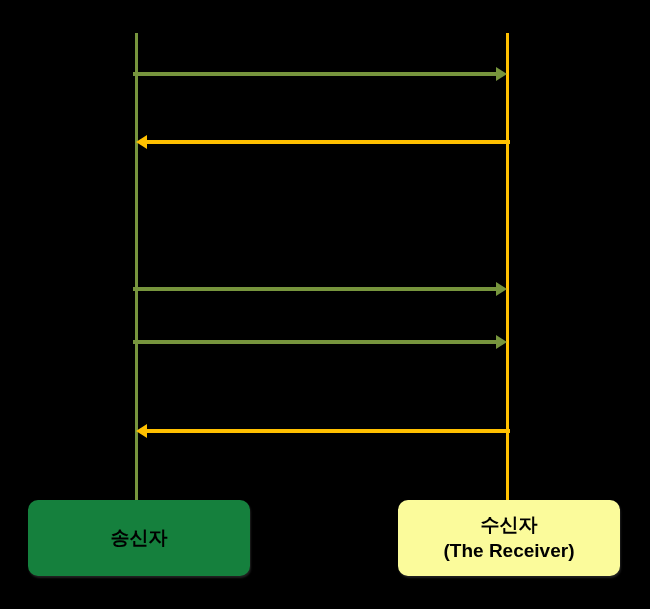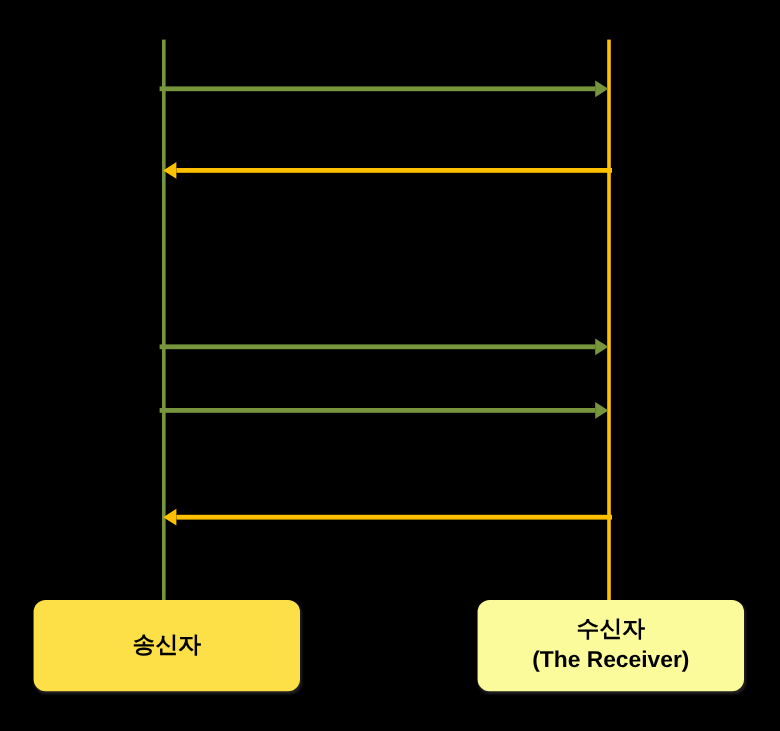--- a/index.html
+++ b/index.html
@@ -66,21 +66,21 @@
       <div class="arrow-shaft" style="top: 140px; background: rgb(255, 192, 0); left: 147px; width: 363px;"></div>
       <div class="arrow-head" style="top: 135px; left: 136px; border-right: 11px solid rgb(255, 192, 0);"></div>
       <div class="arrow-shaft" style="top: 287px; background: rgb(119, 149, 61); left: 133px; width: 363px;"></div>
       <div class="arrow-head" style="top: 282px; left: 496px; border-left: 11px solid rgb(119, 149, 61);"></div>
       <div class="arrow-shaft" style="top: 340px; background: rgb(119, 149, 61); left: 133px; width: 363px;"></div>
       <div class="arrow-head" style="top: 335px; left: 496px; border-left: 11px solid rgb(119, 149, 61);"></div>
       <div class="arrow-shaft" style="top: 429px; background: rgb(255, 192, 0); left: 147px; width: 363px;"></div>
       <div class="arrow-head" style="top: 424px; left: 136px; border-right: 11px solid rgb(255, 192, 0);"></div>
     </div>
 
-  <div class="actor-box" id="box-sender" style="left: 28px; top: 500px; background: #fde047;">
+  <div class="actor-box" id="box-sender" style="left: 28px; top: 500px; background: #15803d;">
     <div class="actor-label-ko">송신자</div>
   </div>
 
   <div class="actor-box" id="box-receiver" style="left: 398px; top: 500px; background: rgb(251, 251, 155);">
     <div class="actor-label-ko">수신자</div>
     <div class="actor-label-en">(The Receiver)</div>
   </div>
 
 </div>
 

